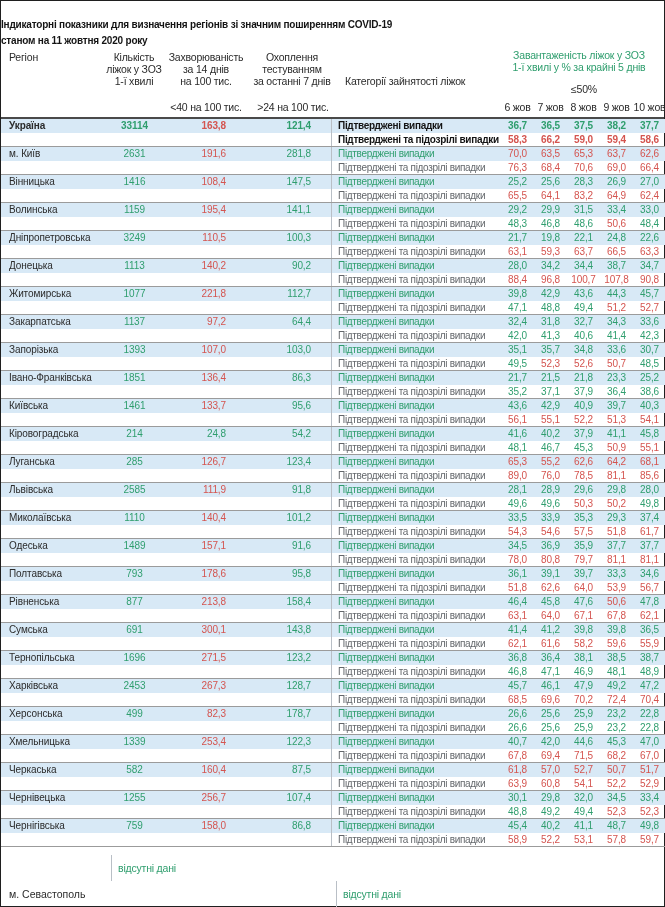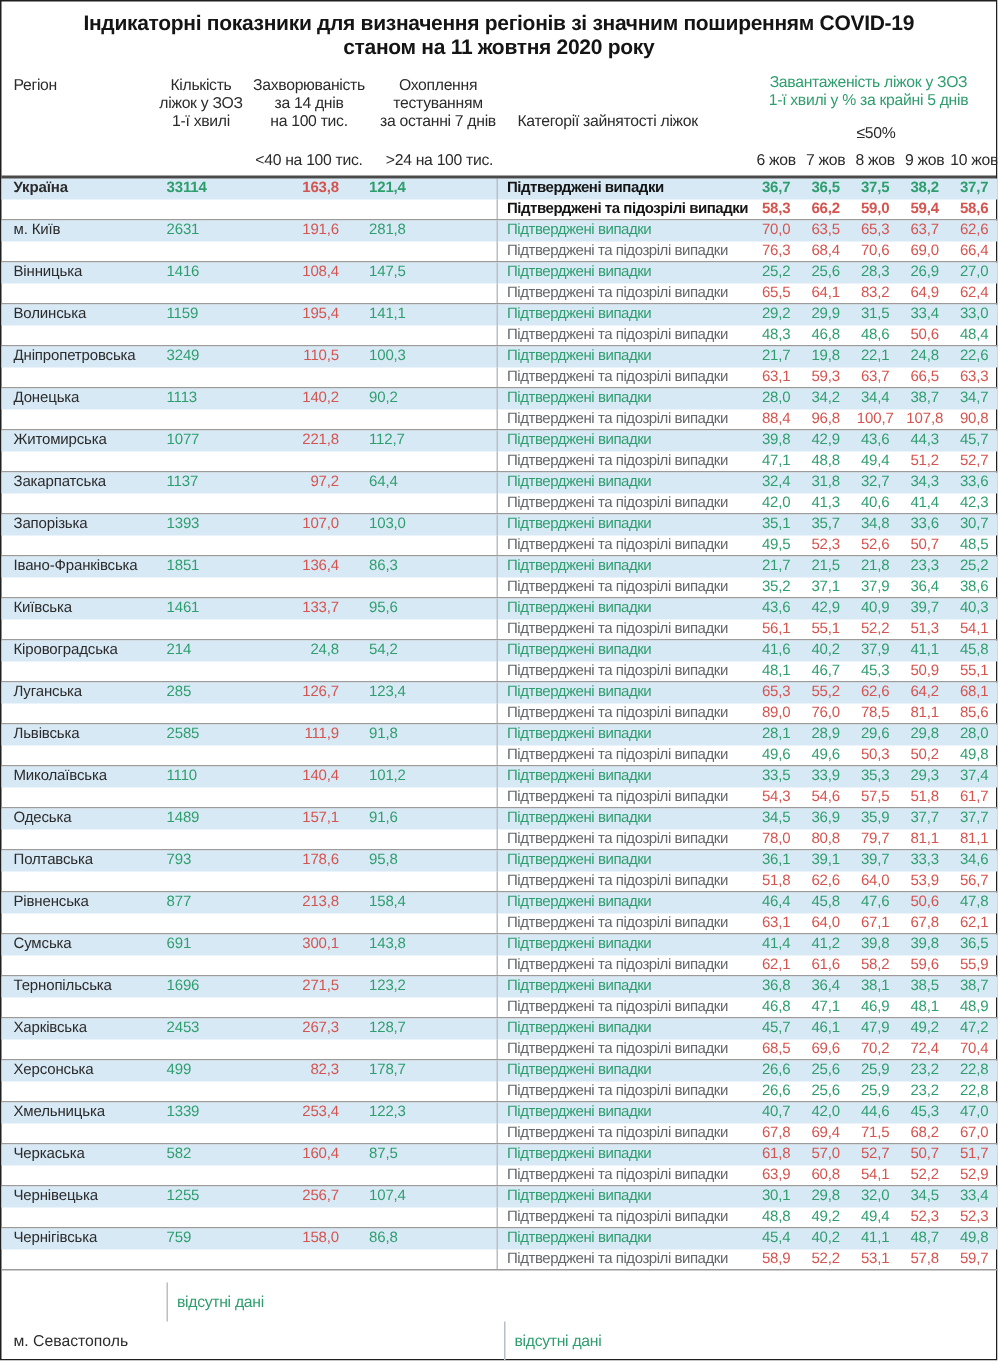--- a/index.html
+++ b/index.html
@@ -1,41 +1,41 @@
 <!DOCTYPE html>
 <html><head>
 <meta charset="utf-8">
 <style>
   *{box-sizing:border-box;margin:0;padding:0}
   html,body{background:#fff}
   body{width:665px;height:907px;font-family:"Liberation Sans",sans-serif;color:#1f1f1f;overflow:hidden}
   .sheet{width:665px;height:907px;border:1px solid #1f1f1f;background:#fff;position:relative}
-  .title{padding-top:6px;text-align:center;font-weight:bold;font-size:14px;line-height:16px;letter-spacing:-0.2px;height:46px;color:#141414}
+  .title{padding-top:16px;font-weight:bold;font-size:10px;line-height:16px;letter-spacing:-0.2px;height:46px;color:#141414}
   .thead{position:relative;height:72px;border-bottom:2px solid #4a4a4a;font-size:10.5px;line-height:12px;color:#2b2b2b;letter-spacing:-0.2px}
   .h{position:absolute;white-space:pre-line;text-align:center}
   .h-region{left:8px;top:4px;text-align:right}
   .h-beds{left:95px;width:76px;top:4px}
   .h-incidence{left:163px;width:84px;top:4px}
   .h-testing{left:246px;width:90px;top:4px}
   .h-category{left:344px;top:28px;text-align:left}
   .h-occupancy{left:494px;width:168px;top:2px;color:#2F9E6E}
   .h-th-occupancy{left:550px;width:66px;top:36px}
   .h-th-incidence{left:163px;width:84px;top:54px}
   .h-th-testing{left:248px;width:88px;top:54px}
   .h-dates{left:500px;top:54px;width:165px;display:flex;white-space:nowrap}
   .h-dates .date{width:33px;text-align:center}
   .tbody{width:665px}
   .trow{display:grid;grid-template-columns:110px 55px 80px 85px 170px repeat(5,33px);height:14px;line-height:14px;font-size:10px;letter-spacing:-0.1px}
   .trow.stripe{background:#D8E9F6}
   .trow.pair-end{border-bottom:1px solid #9B9B9B;line-height:13px}
   .trow.bold{font-weight:bold}
   .c-region{padding-left:8px;color:#2b2b2b;white-space:nowrap;overflow:hidden}
-  .c-beds{text-align:left;padding-right:8px}
+  .c-beds{text-align:center;padding-right:8px}
   .c-incidence{text-align:right;padding-right:20px}
-  .c-testing{text-align:left;padding-right:20px}
+  .c-testing{text-align:right;padding-right:20px}
   .c-category{padding-left:6px;border-left:1px solid #b9bfc6;white-space:nowrap;overflow:hidden;letter-spacing:-0.3px}
   .c-val{text-align:center;white-space:nowrap}
   .g{color:#2F9E6E}
   .r{color:#D4544F}
   .lab-green{color:#2F9E6E}
   .lab-gray{color:#63676B}
   .trow.bold .c-category{color:#141414}
   .nodata{padding-top:8px}
   .ndrow{display:grid;grid-template-columns:110px 225px 330px;height:26px;line-height:26px;font-size:10.5px}
   .nd-name{padding-left:8px;color:#2b2b2b}

